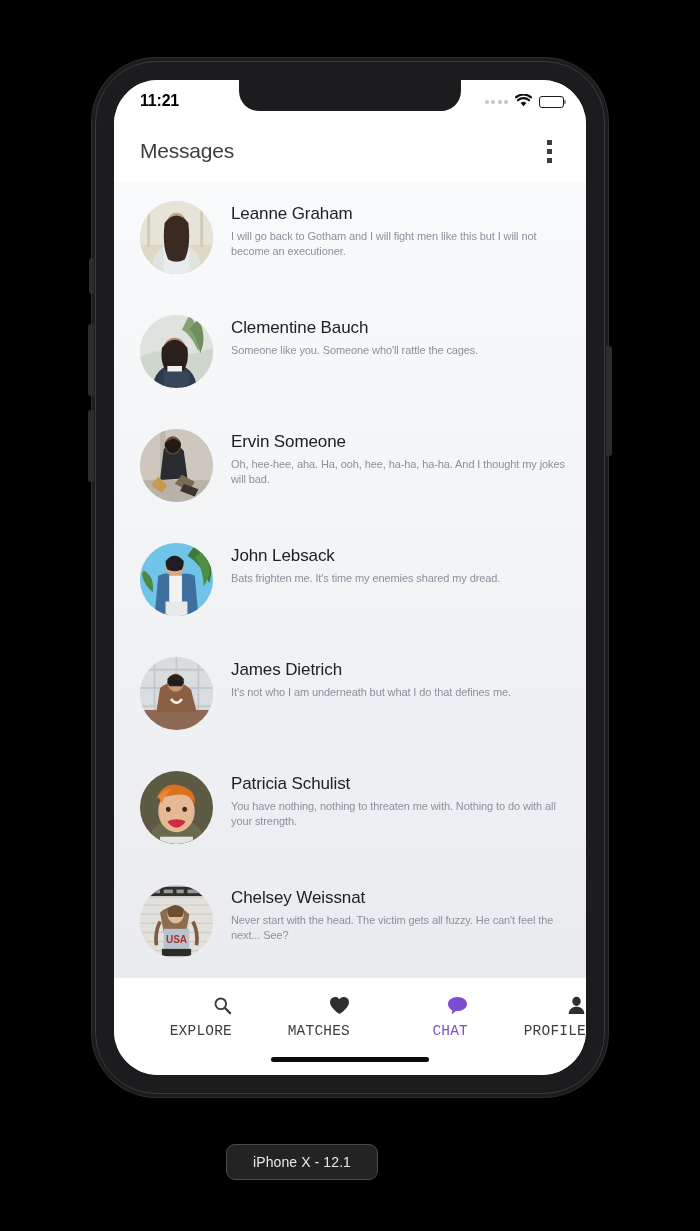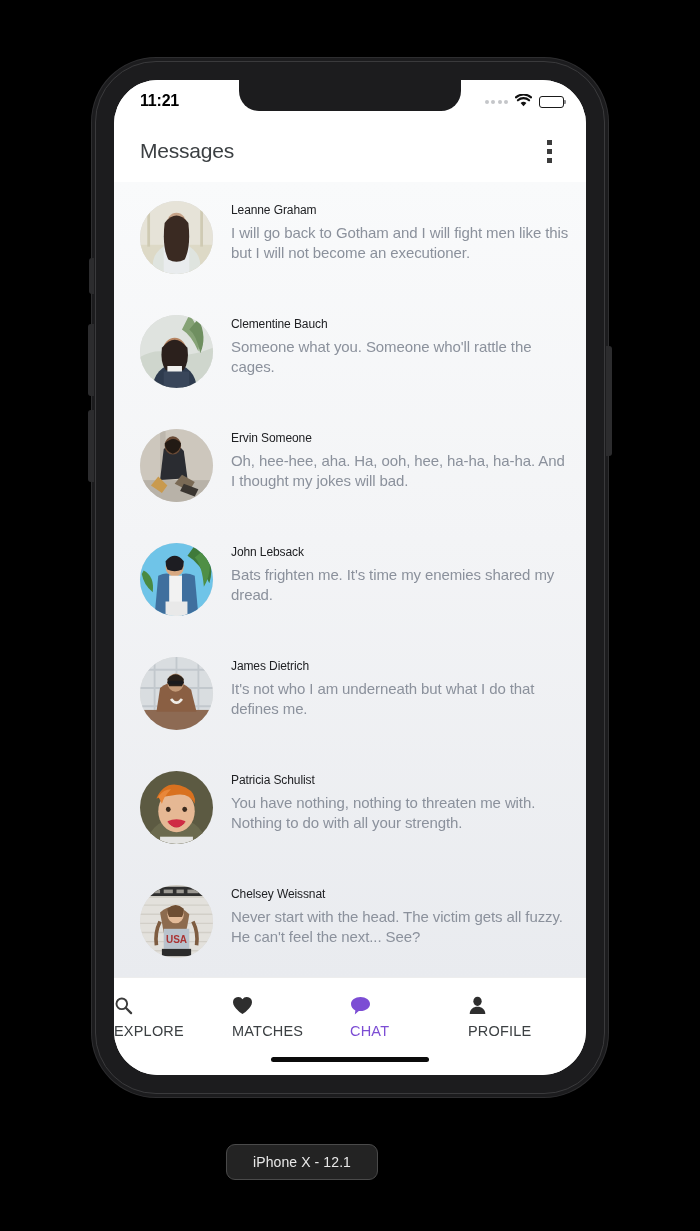--- a/index.html
+++ b/index.html
@@ -182,50 +182,51 @@
     border-radius: 50%;
     overflow: hidden;
     position: relative;
     background: #d8d8d8;
     margin-top: 4px;
   }
   .avatar svg { display: block; width: 100%; height: 100%; }
 
   .conv-text { flex: 1 1 auto; padding-top: 6px; min-width: 0; }
   .conv-name {
-    font-size: 12px;
+    font-size: 17px;
     color: #202124;
     line-height: 1.25;
     margin-bottom: 5px;
     letter-spacing: -0.1px;
   }
   .conv-snippet {
-    font-size: 15px;
+    font-size: 11px;
     color: #8b919c;
     line-height: 1.35;
     letter-spacing: -0.1px;
   }
 
   
   .tab-bar {
     flex: 0 0 98px;
     background: #ffffff;
     display: flex;
     align-items: flex-start;
     padding-top: 17px;
     border-top: 1px solid #ededed;
     position: relative;
   }
   .tab {
     flex: 1 1 0;
     display: flex;
     flex-direction: column;
-    align-items: flex-start;
+    align-items: flex-end;
     gap: 8px;
     cursor: pointer;
+    font-family: Liberation Mono, monospace;
   }
   .tab-icon { height: 20px; display: flex; align-items: center; justify-content: center; }
   .tab-label {
     font-size: 14.5px;
     color: #3c4043;
     letter-spacing: 0.2px;
   }
   .tab.active .tab-label { color: #7c4dd4; }
 
   .home-indicator {
@@ -330,21 +331,21 @@
                 <path d="M64 4q10 20 2 38-4-20-12-26z" fill="#6f8f60"></path>
                 <ellipse cx="38" cy="80" rx="24" ry="26" fill="#2e3b4e"></ellipse>
                 <ellipse cx="38" cy="40" rx="13" ry="15" fill="#b78562"></ellipse>
                 <path d="M24 36q14-18 28 0 2 16-4 24-10 6-20 0-6-8-4-24z" fill="#2b201c"></path>
                 <path d="M30 56h16v26H30z" fill="#f0f0ee"></path>
                 <path d="M26 62h28v22H26z" fill="#39465a"></path>
               </svg>
             </div>
             <div class="conv-text">
               <div class="conv-name">Clementine Bauch</div>
-              <div class="conv-snippet">Someone what you. Someone who'll rattle the cages.</div>
+              <div class="conv-snippet">Someone like you. Someone who'll rattle the cages.</div>
             </div>
           </div>
           <div class="conv-item">
             <div class="avatar">
               <svg viewBox="0 0 80 80">
                 <rect width="80" height="80" fill="#cdc7bd"></rect>
                 <rect y="56" width="80" height="24" fill="#b8b2a8"></rect>
                 <rect x="22" y="0" width="6" height="56" fill="#bdb7ad"></rect>
                 <path d="M26 22q12-10 22 2l4 30-30 2z" fill="#2a2c31"></path>
                 <ellipse cx="36" cy="18" rx="9" ry="10" fill="#6b4b36"></ellipse>

